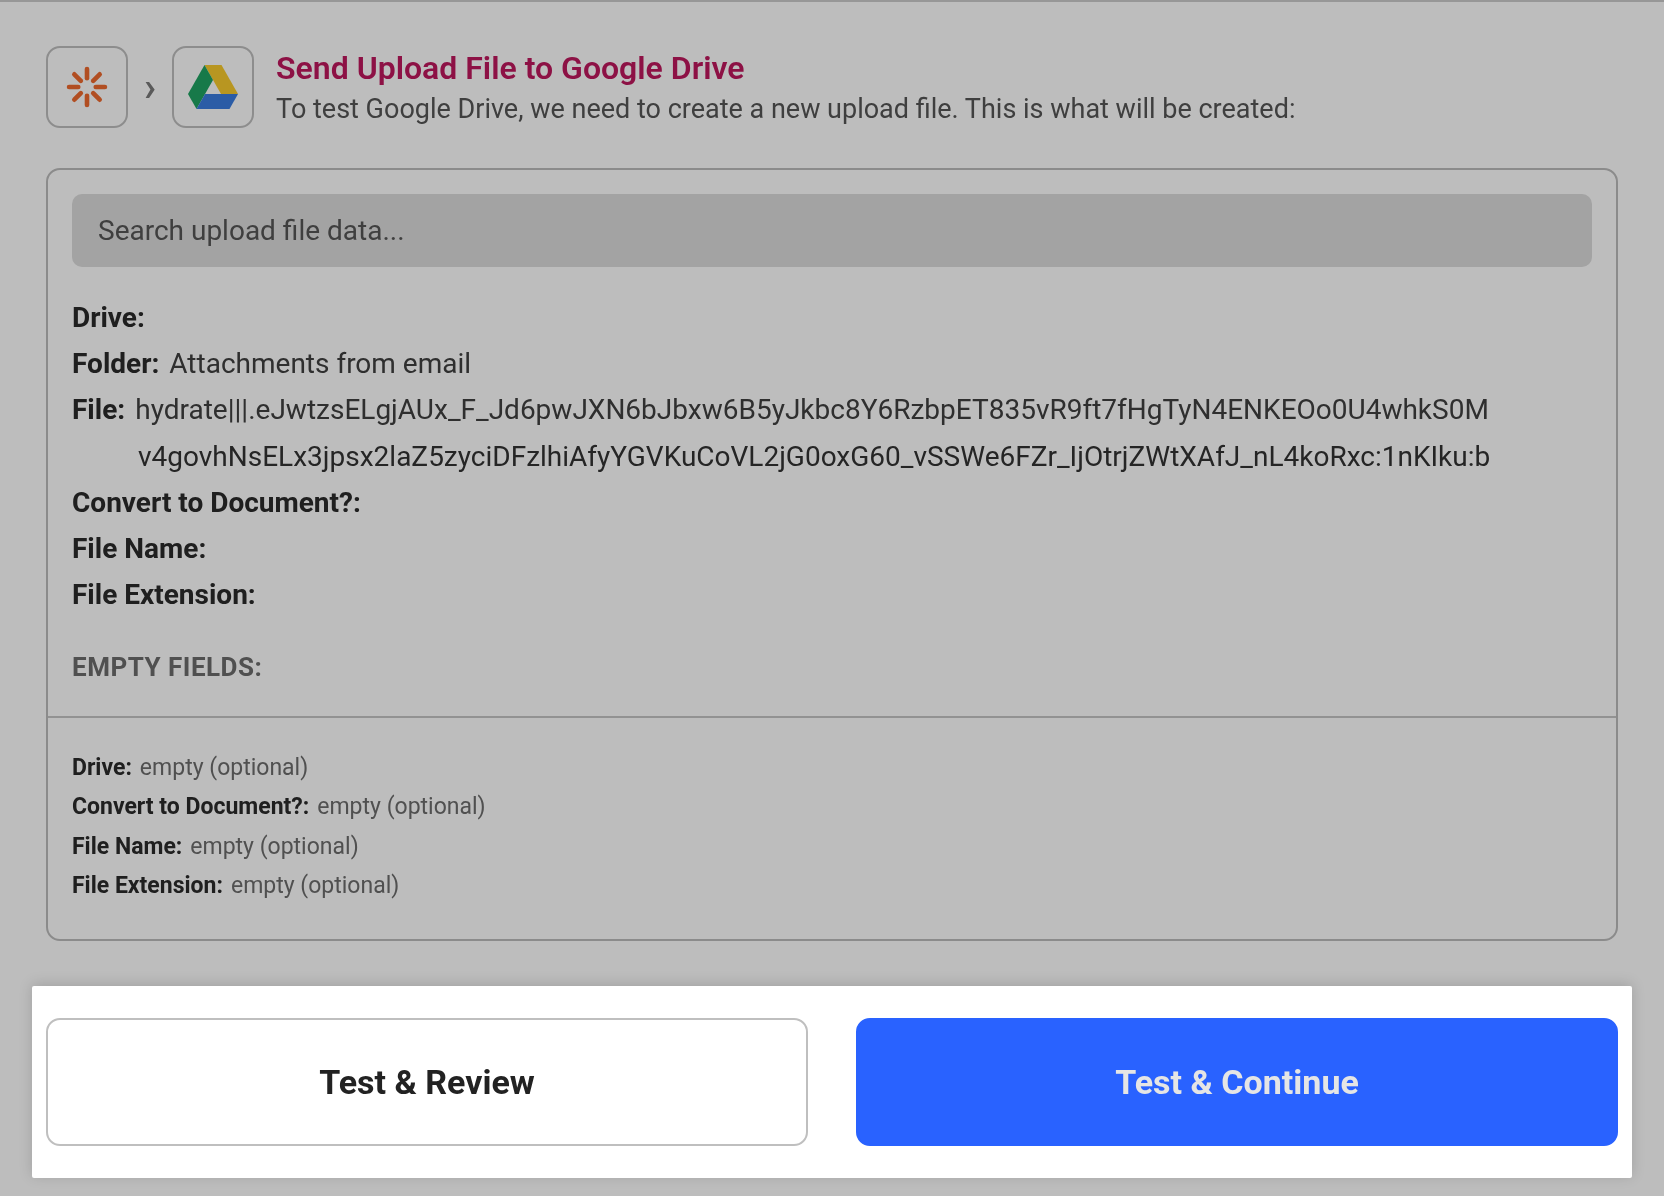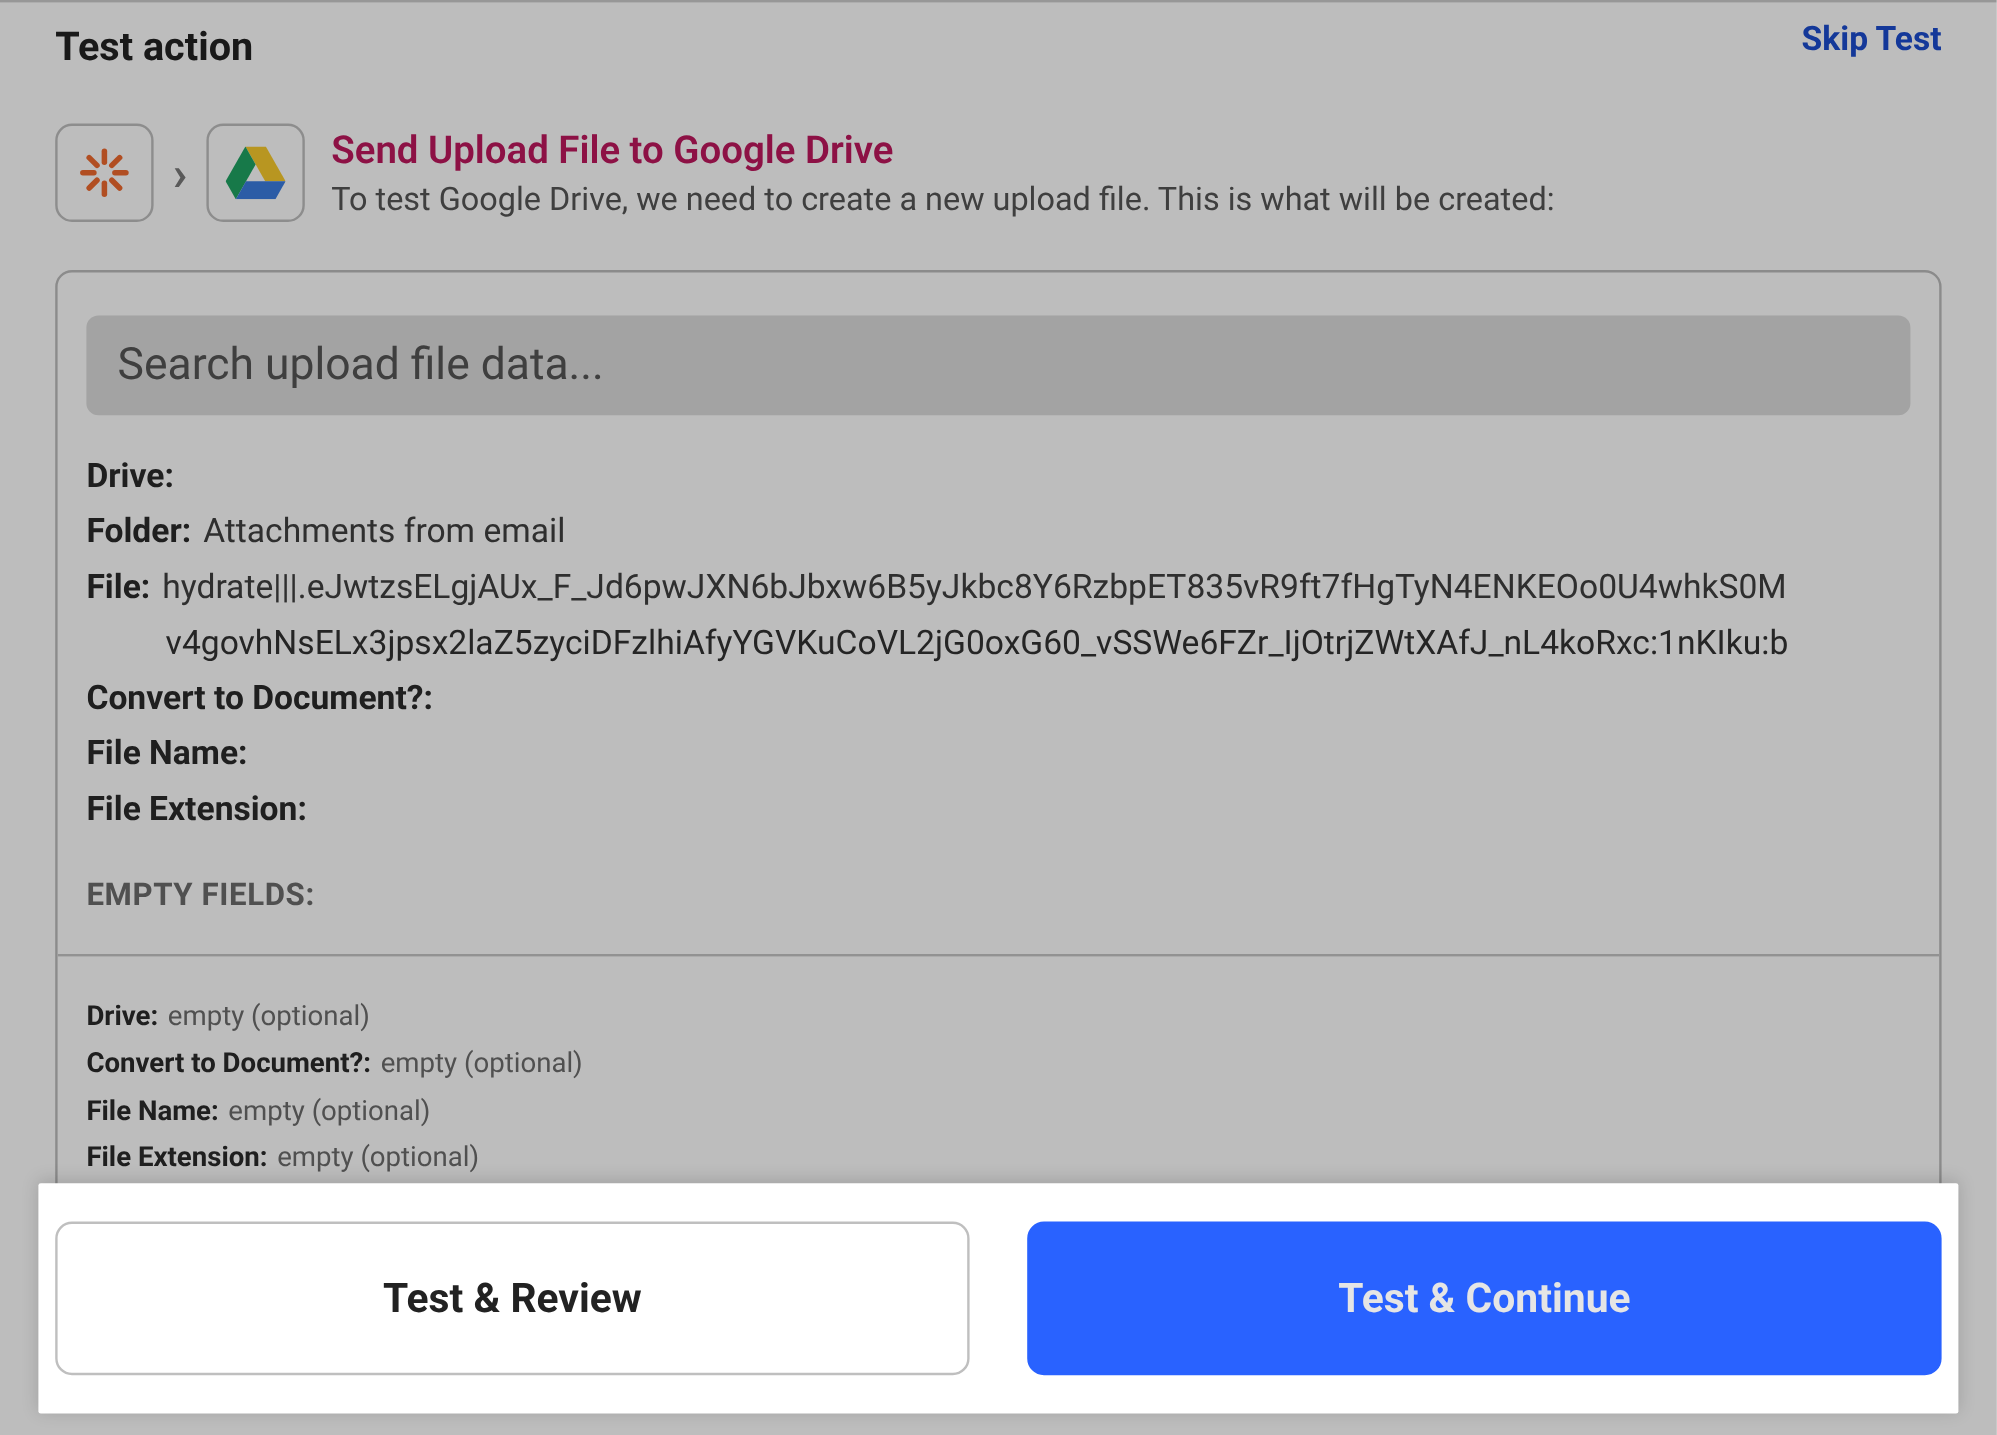--- a/index.html
+++ b/index.html
@@ -60,25 +60,25 @@
   .gdrive-icon svg { width: 50px; height: 44px; display: block; }
 
   .card {
     margin-top: 40px;
     border: 2px solid #bcbcbc;
     border-radius: 14px;
     overflow: hidden;
   }
 
   .search-bar {
-    margin: 36px 24px 28px;
+    margin: 24px 24px 28px;
     background: #dcdcdc;
     border-radius: 10px;
     padding: 20px 26px;
-    font-size: 37px; color: #555;
+    font-size: 28px; color: #555;
   }
 
   .fields {
     padding: 0 24px 34px;
   }
   .field-row {
     display: flex; align-items: flex-start;
     font-size: 28px; line-height: 1.65;
     flex-wrap: nowrap;
   }
@@ -131,24 +131,20 @@
   }
   .btn.primary {
     background: #2962ff; color: #e5e5e5; border: 2px solid #2962ff;
   }
 </style>
 </head>
 <body>
 
 <div class="page">
 
-  <div class="top-row">
-    <div class="section-title">Test action</div>
-    <div class="skip-link">Skip Test</div>
-  </div>
 
   <div class="action-header">
     <div class="icon-box zapier-icon">
       <svg viewBox="0 0 100 100">
         <g fill="#ef6a2f">
           <rect x="45" y="6" width="10" height="30" rx="5"></rect>
           <rect x="45" y="64" width="10" height="30" rx="5"></rect>
           <rect x="6" y="45" width="30" height="10" rx="5"></rect>
           <rect x="64" y="45" width="30" height="10" rx="5"></rect>
           <rect x="45" y="6" width="10" height="30" rx="5" transform="rotate(45 50 50)"></rect>

